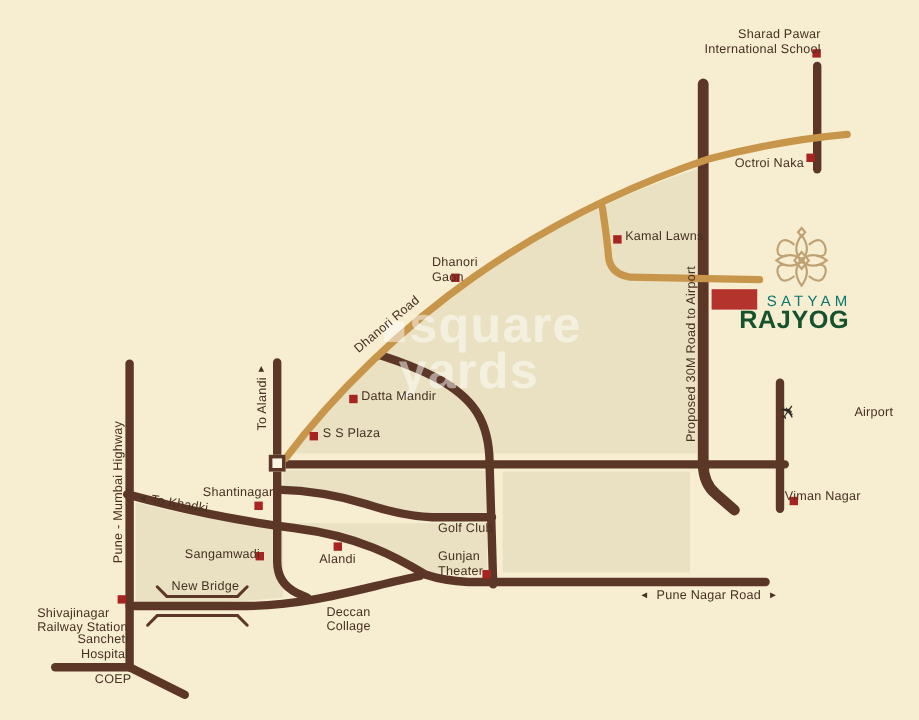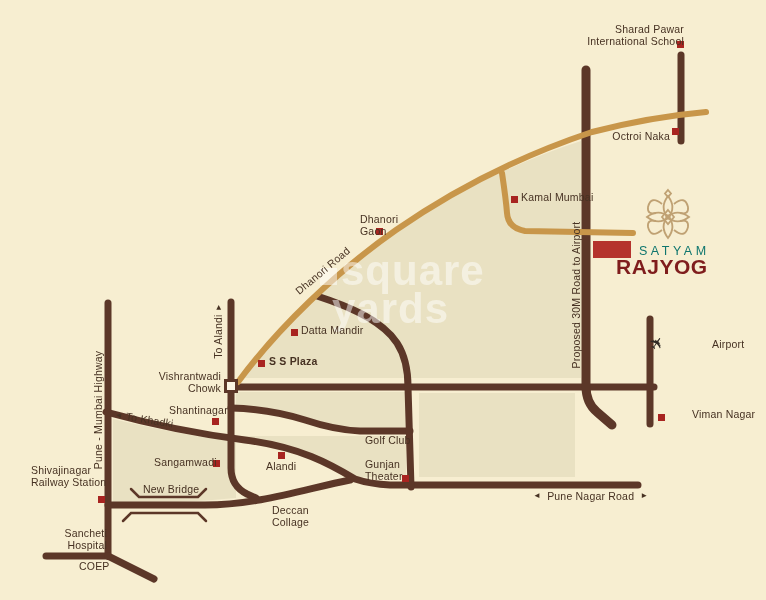--- a/index.html
+++ b/index.html
@@ -16,21 +16,21 @@
   #watermark{position:absolute;left:318px;top:248px;opacity:0.5;color:#ffffff;
              font-weight:bold;font-size:42px;line-height:38px;letter-spacing:1px;}
   #wm-sq{position:absolute;left:2px;top:20px;width:17px;height:17px;background:#ffffff;}
   #wm-1{position:absolute;left:23px;top:4px;}
   #wm-2{position:absolute;left:14px;top:42px;}
   #brand{position:absolute;left:590px;top:190px;width:150px;}
   #brand-rect{position:absolute;left:3px;top:51px;width:38px;height:17px;background:#b5332d;}
   #brand-satyam{position:absolute;left:49px;top:54px;font-size:12.5px;letter-spacing:3.5px;
                 color:#0f766e;}
   #brand-rajyog{position:absolute;left:26px;top:65px;font-size:21px;font-weight:bold;
-                letter-spacing:0.5px;color:#7f1d1d;}
+                letter-spacing:0.5px;color:#14532d;}
   #plane{position:absolute;left:650px;top:333px;font-size:17px;color:#2f2a24;
          transform:rotate(-55deg);}
   #chowk-node{position:absolute;left:224px;top:379px;width:8px;height:8px;
               background:#fbf5e3;border:3px solid #5c3728;}
   #pune-nagar-lbl{display:flex;align-items:center;gap:6px;white-space:nowrap;}
 </style>
 </head>
 <body>
 
 <div id="map">
@@ -108,42 +108,40 @@
   <div class="mk" style="left:212px;top:418px;"></div>
   <div class="mk" style="left:213px;top:460px;"></div>
   <div class="mk" style="left:98px;top:496px;"></div>
   <div class="mk" style="left:278px;top:452px;"></div>
   <div class="mk" style="left:402px;top:475px;"></div>
   <div class="mk" style="left:658px;top:414px;"></div>
 
   <div class="lbl center" style="left:584px;top:24px;width:100px;">Sharad Pawar
 International School</div>
   <div class="lbl right" style="left:590px;top:131px;width:80px;">Octroi Naka</div>
-  <div class="lbl" style="left:521px;top:192px;">Kamal Mumbai</div>
+  <div class="lbl" style="left:521px;top:192px;">Kamal Lawns</div>
   <div class="lbl" style="left:360px;top:214px;">Dhanori
 Gaon</div>
   <div class="lbl" style="left:301px;top:325px;">Datta Mandir</div>
-  <div class="lbl" style="left:269px;top:356px;font-weight:bold;">S S Plaza</div>
-  <div class="lbl right" style="left:130px;top:371px;width:91px;">Vishrantwadi
-Chowk</div>
+  <div class="lbl" style="left:269px;top:356px;">S S Plaza</div>
   <div class="lbl" style="left:169px;top:405px;">Shantinagar</div>
   <div class="lbl" style="left:154px;top:457px;">Sangamwadi</div>
   <div class="lbl" style="left:143px;top:484px;">New Bridge</div>
-  <div class="lbl" style="left:31px;top:465px;">Shivajinagar
+  <div class="lbl" style="left:31px;top:506px;">Shivajinagar
 Railway Station</div>
   <div class="lbl center" style="left:49px;top:528px;width:58px;">Sancheti
 Hospital</div>
   <div class="lbl" style="left:79px;top:561px;">COEP</div>
   <div class="lbl" style="left:266px;top:461px;">Alandi</div>
   <div class="lbl" style="left:365px;top:435px;">Golf Club</div>
   <div class="lbl" style="left:365px;top:459px;">Gunjan
 Theater</div>
   <div class="lbl" style="left:272px;top:505px;">Deccan
 Collage</div>
-  <div class="lbl" style="left:692px;top:409px;">Viman Nagar</div>
+  <div class="lbl" style="left:654px;top:409px;">Viman Nagar</div>
   <div class="lbl" style="left:677px;top:339px;margin-left:35px;">Airport</div>
   <div id="plane">✈</div>
 
   <div class="lbl rot" style="left:323px;top:271px;transform:translate(-50%,-50%) rotate(-40deg);">Dhanori Road</div>
   <div class="lbl rot" style="left:577px;top:295px;transform:translate(-50%,-50%) rotate(-90deg);">Proposed 30M Road to Airport</div>
   <div class="lbl rot" style="left:99px;top:410px;transform:translate(-50%,-50%) rotate(-90deg);">Pune - Mumbai Highway</div>
   <div class="lbl rot" style="left:219px;top:331px;transform:translate(-50%,-50%) rotate(-90deg);"><span>To Alandi</span>&nbsp;<span class="arrow">►</span></div>
   <div class="lbl rot" style="left:144px;top:420px;transform:translate(-50%,-50%) rotate(9deg);"><span class="arrow">◄</span>&nbsp;<span>To Khadki</span></div>
   <div class="lbl" id="pune-nagar-lbl" style="left:533px;top:491px;">
       <span class="arrow">◄</span>

